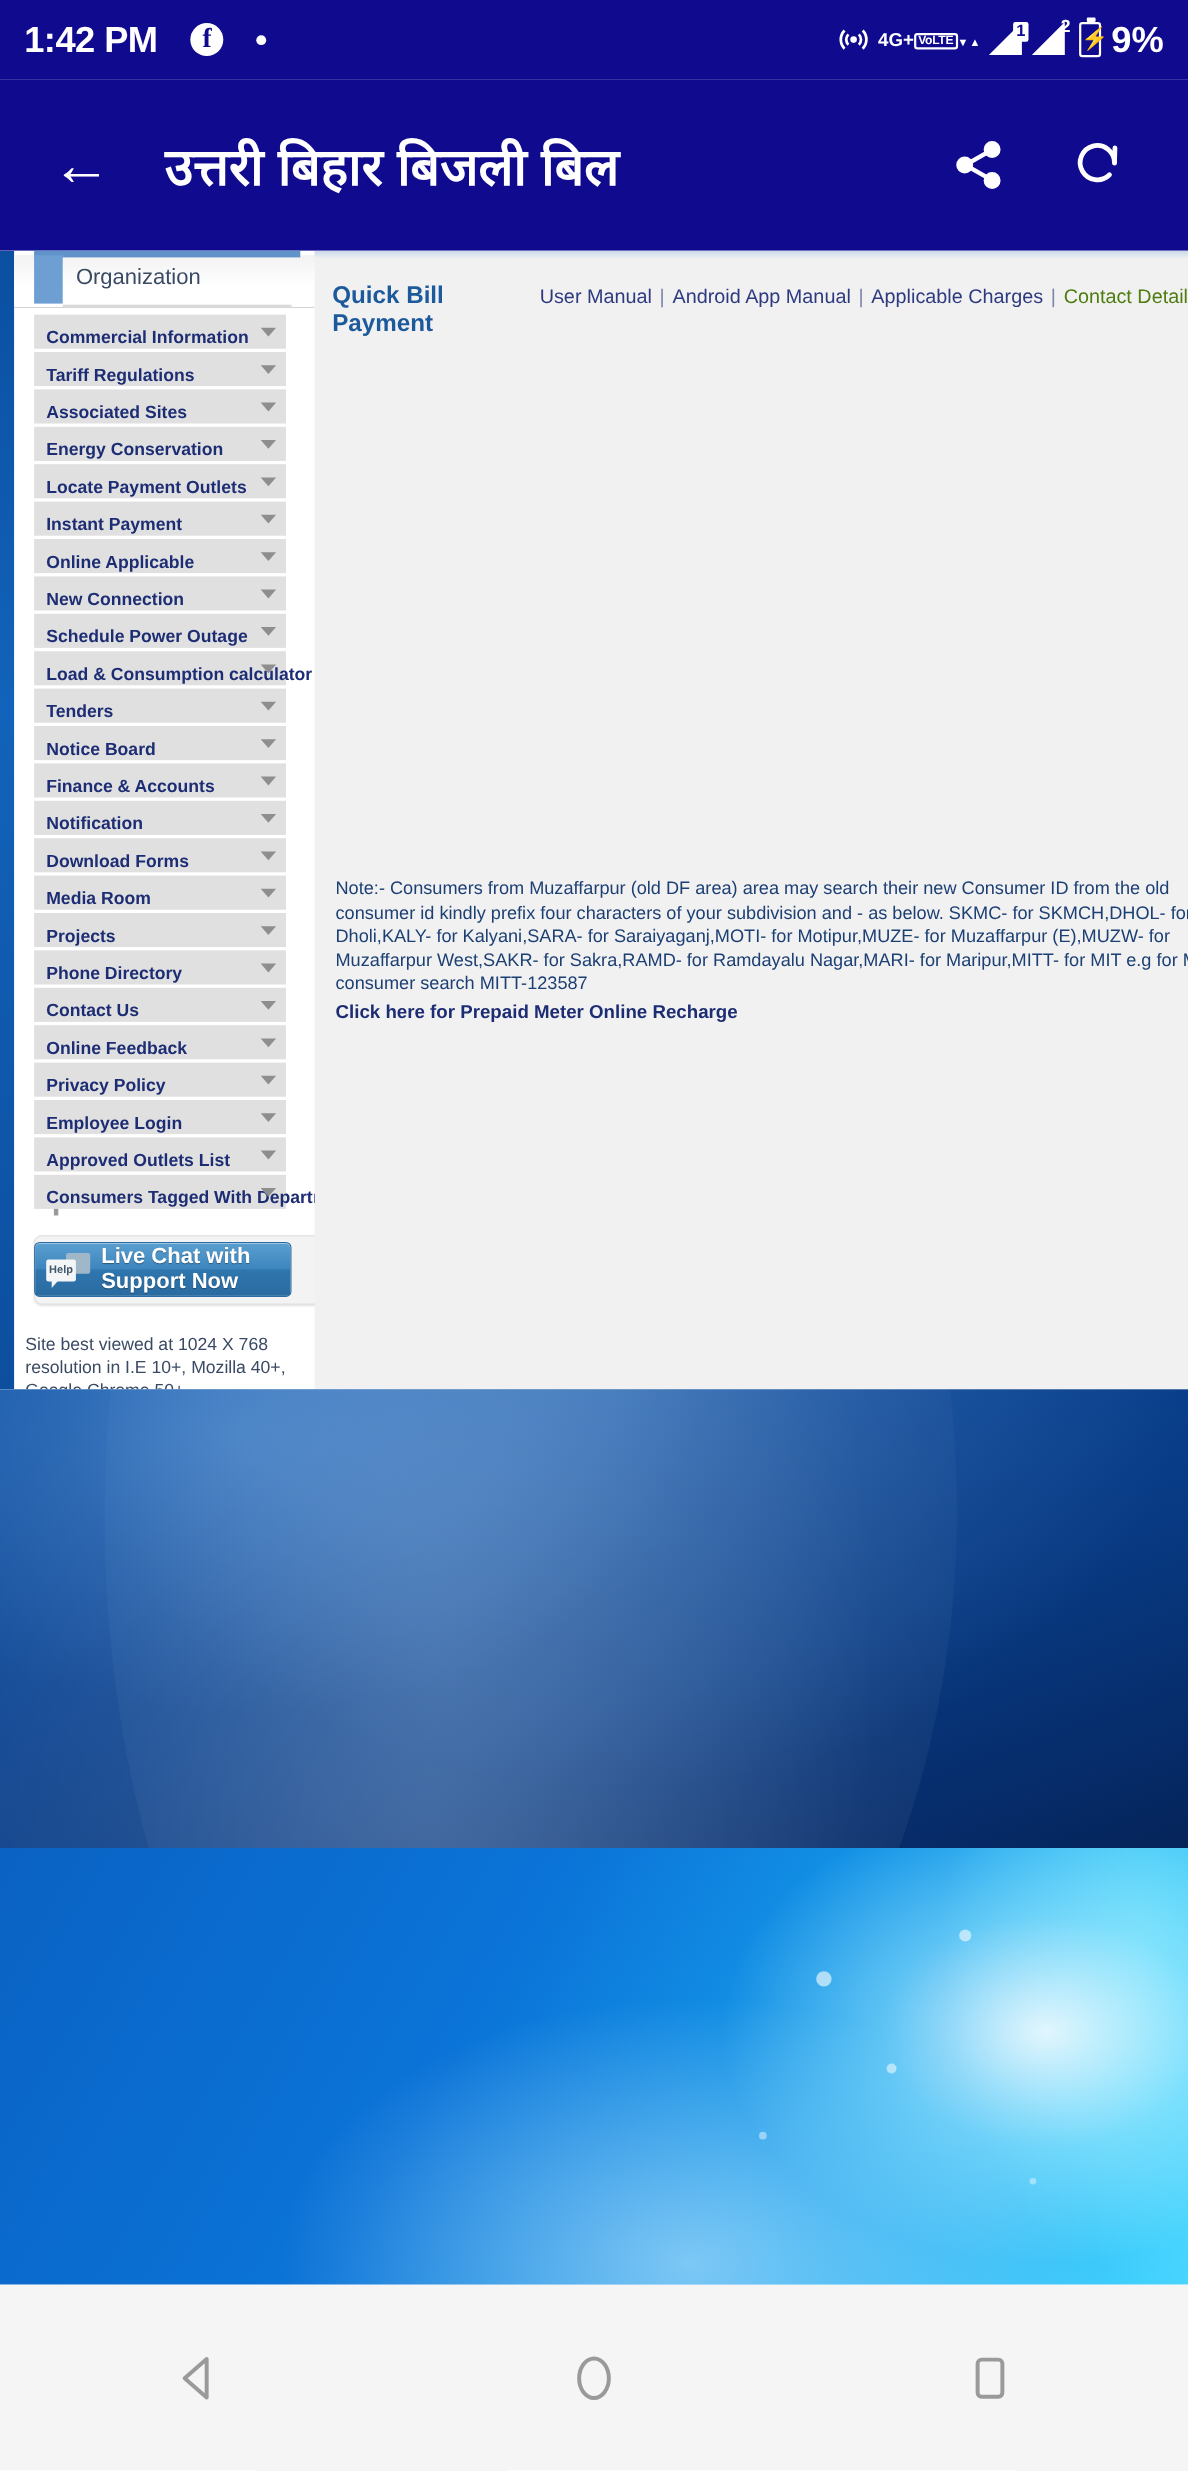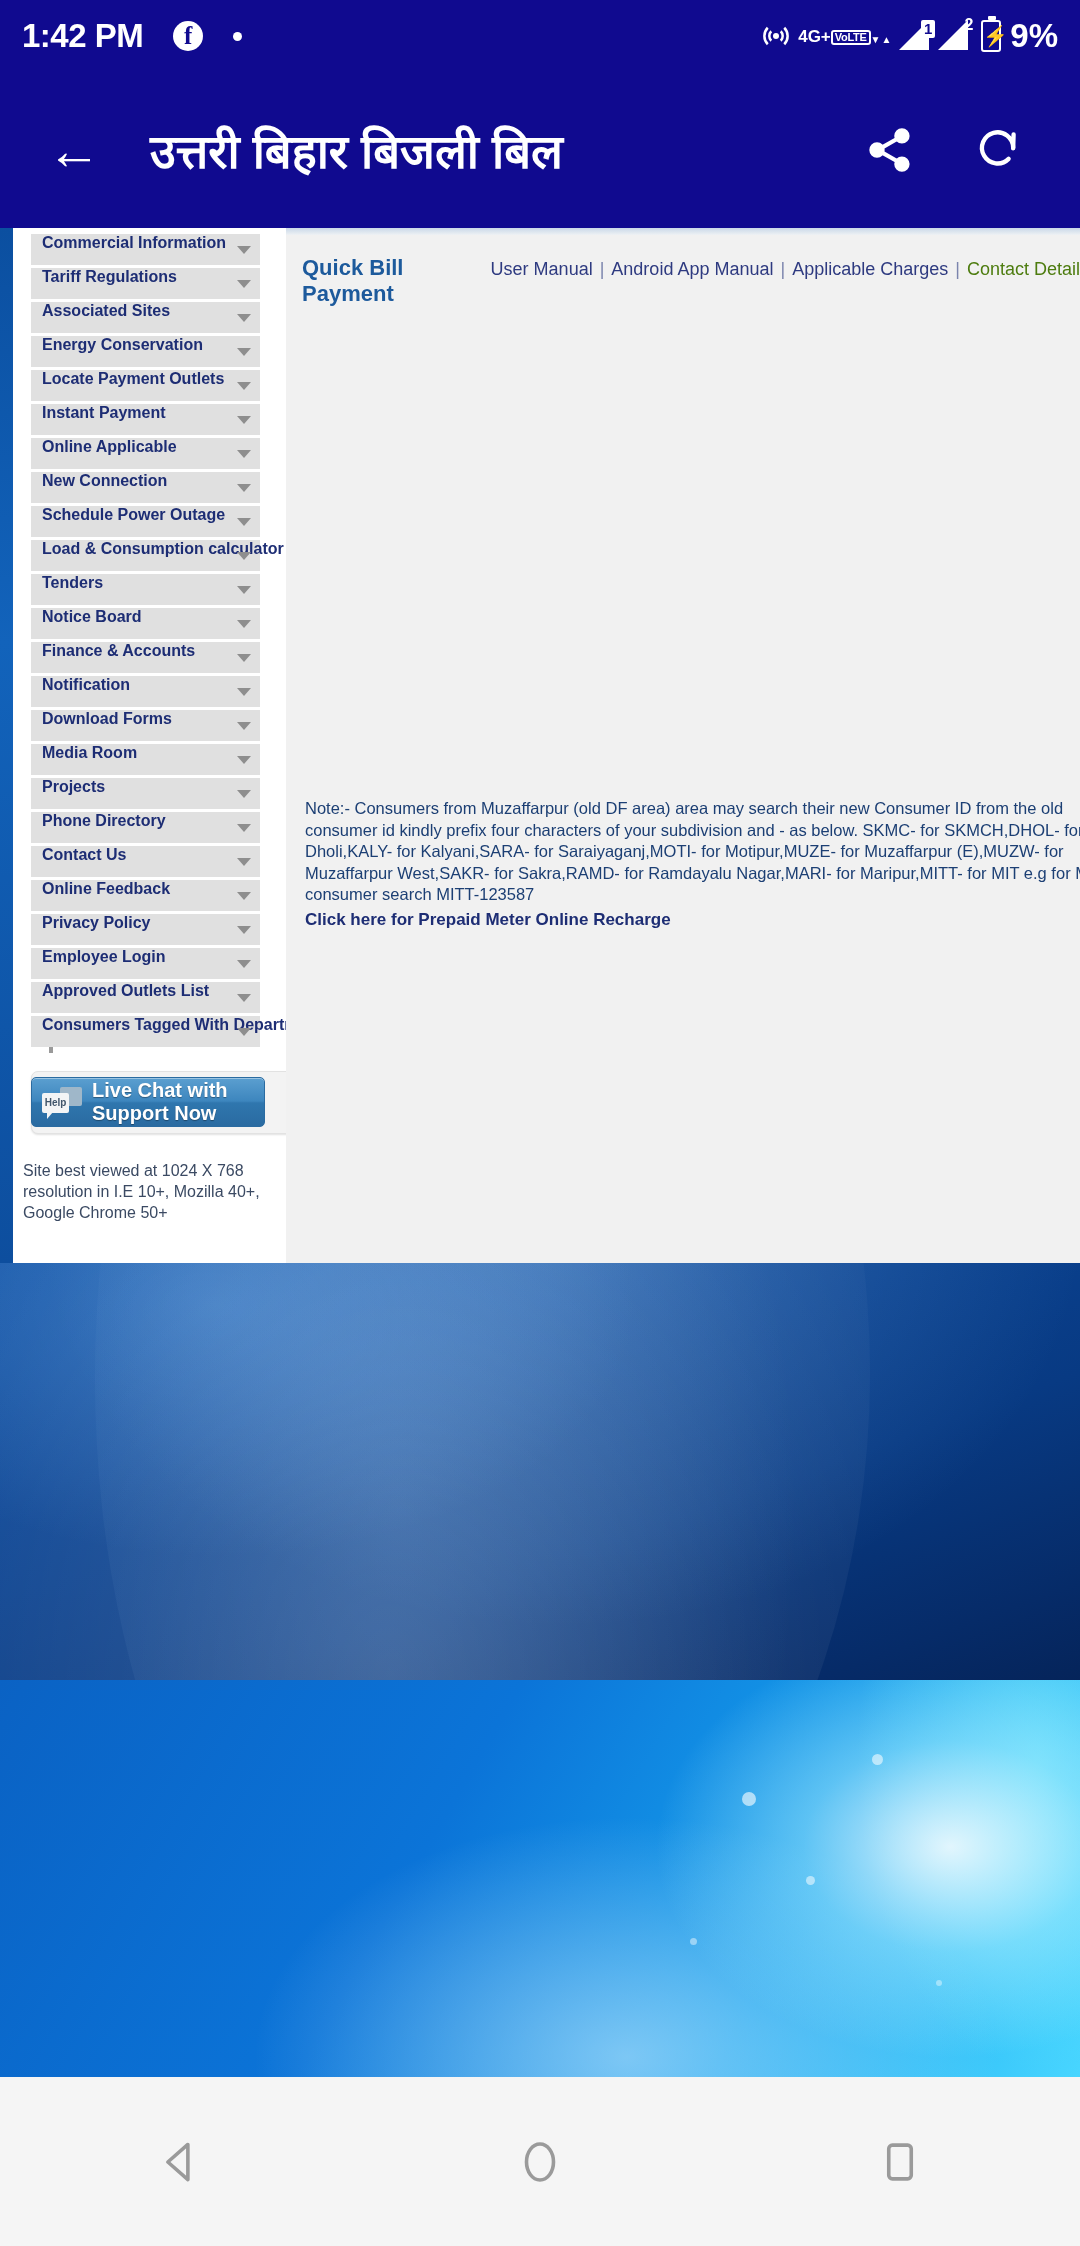--- a/index.html
+++ b/index.html
@@ -111,21 +111,21 @@
     font-size: 20px; color: #3a4a63; font-weight: 400;
   }
   .tab-underline {
     position: absolute; bottom: 0; left: 44px; width: 208px; height: 2px;
     background: #d9d9d9;
   }
   .menu-list { margin-top: 6px; }
   .menu-item {
     position: relative; height: 31px; margin: 0 26px 3px 18px;
     background: #e0e0e0;
-    display: flex; align-items: flex-start;
+    display: flex; align-items: flex-end;
   }
   .menu-item-label {
     font-size: 16px; font-weight: 700; color: #1d2d74;
     margin-left: 11px; white-space: nowrap;
   }
   .menu-caret {
     position: absolute; right: 9px; top: 50%; transform: translateY(-50%);
     width: 0; height: 0; border-style: solid;
     border-width: 8px 7px 0 7px;
     border-color: #8e8e8e transparent transparent transparent;
@@ -326,20 +326,26 @@
           <path d="M19.2 4.8 19 11.2"></path>
         </svg>
       </span>
     </span>
   </div>
 
   <div class="webview">
     <div class="blue-rail"></div>
 
     <div class="page-left">
+      <div class="tab-strip">
+        <span class="tab-accent-top"></span>
+        <span class="tab-accent"></span>
+        <span class="tab-label">Organization</span>
+        <span class="tab-underline"></span>
+      </div>
 
       <div class="menu-list">
         <div class="menu-item">
           <span class="menu-item-label">Commercial Information</span>
           <span class="menu-caret"></span>
         </div>
         <div class="menu-item">
           <span class="menu-item-label">Tariff Regulations</span>
           <span class="menu-caret"></span>
         </div>

